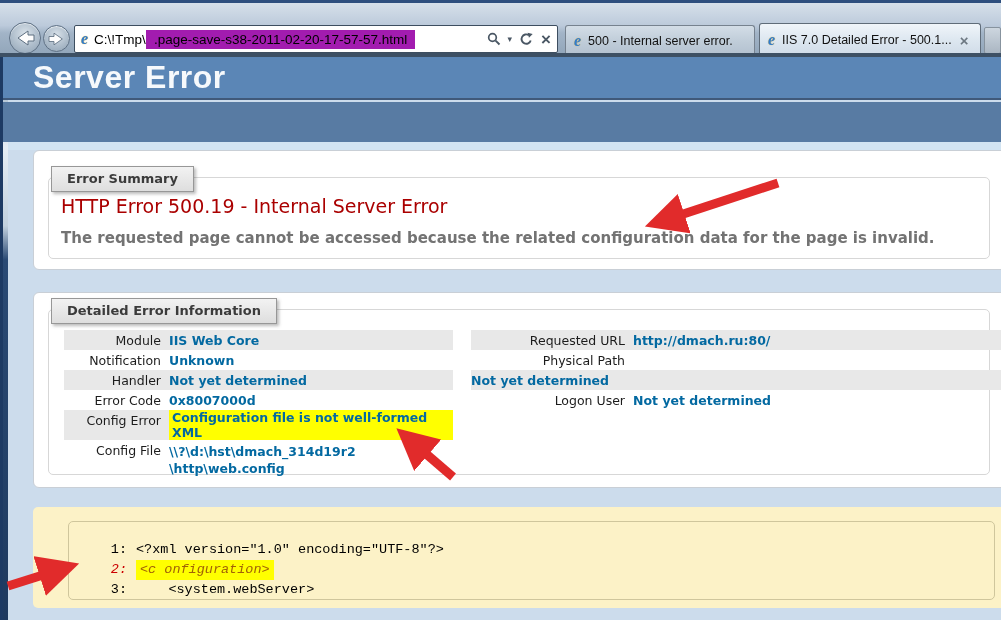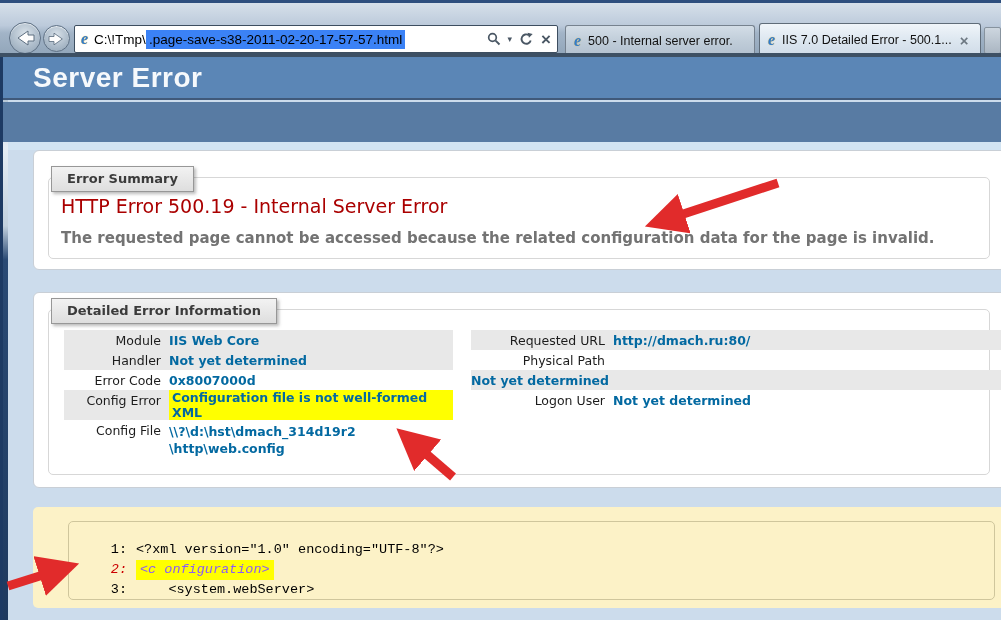--- a/index.html
+++ b/index.html
@@ -18,21 +18,21 @@
   .fwd  { left:43px; top:22px; width:27px; height:27px; }
 
   .addrbar { position:absolute; left:74px; top:22px; width:484px; height:28px;
     background:#fff; border:1px solid #3d4e60; border-radius:2px;
     display:flex; align-items:center; padding:0 6px; font-size:13.5px;
     font-family:"Liberation Sans", sans-serif; }
   .favicon { font-family:"Liberation Serif", serif; font-style:italic; font-weight:bold;
     color:#2f7cd0; font-size:16px; line-height:1; margin-right:6px;
     text-shadow:0 0 1px #f3b51e; }
   .url-prefix { color:#000; white-space:pre; }
-  .url-hl { background:#3b82f6; white-space:pre; padding:2px 3px; }
+  .url-hl { background:#a21caf; white-space:pre; padding:2px 8px; }
   .addr-icons { margin-left:auto; display:flex; align-items:center; gap:7px; color:#4a5764; }
   .caret { font-size:9px; color:#4a5764; }
   .stopx { font-size:17px; font-weight:bold; color:#4a5764; line-height:1; }
 
   .tab { position:absolute; top:22px; height:31px; border:1px solid #76828f; border-bottom:none;
     border-radius:3px 3px 0 0; display:flex; align-items:center; padding:0 8px;
     font-family:"Liberation Sans", sans-serif; font-size:12.5px; color:#111; }
   .tab-inactive { left:565px; width:190px;
     background:linear-gradient(180deg,#d3dde7 0%,#c0cdd9 50%,#b2c0cf 100%); }
   .tab-active { left:759px; width:222px; top:20px; height:33px;
@@ -47,21 +47,21 @@
   .chrome-sep { position:absolute; top:53px; left:0; width:1001px; height:4px; background:#3d5064; }
 
   
   .win-left { position:absolute; left:0; top:57px; width:8px; height:563px;
     border-left:3px solid #1d3a63;
     background:linear-gradient(180deg,#8ea6bc 0%,#e5edf4 16%,#c2d1de 30%,#2a4a74 36%,#1e3a5f 100%); }
 
   
   .band1 { position:absolute; left:3px; top:57px; right:0; height:43px; background:#5b86b6;
     border-bottom:2px solid #40597a; display:flex; align-items:center; }
-  .band1 h1 { margin-left:30px; color:#f6f9fc; font-size:28px; font-weight:bold;
+  .band1 h1 { margin-left:30px; color:#f6f9fc; font-size:32px; font-weight:bold;
     font-family:"Liberation Sans", sans-serif; letter-spacing:.5px; }
   .band2 { position:absolute; left:3px; top:102px; right:0; height:40px; background:#587ba3; }
   .strip { position:absolute; left:8px; top:142px; right:0; height:8px; background:#d2e4f2; }
 
   
   .panel { position:absolute; left:33px; right:-8px; background:#fff;
     border:1px solid #c9cfd6; border-radius:6px; }
   .panel-summary { top:150px; height:120px; }
   .panel-detail  { top:292px; height:196px; }
   .fieldset { position:absolute; left:14px; right:18px; border:1px solid #d7d7d7; border-radius:5px; }
@@ -75,37 +75,37 @@
   .err-title { position:absolute; left:27px; top:44px; font-size:19px; font-weight:normal; color:#aa0000; }
   .err-desc  { position:absolute; left:27px; top:78px; font-size:15px; font-weight:bold; color:#737373; }
 
   .tbl { position:absolute; font-size:12.5px; }
   .tbl-left  { left:30px; top:37px; width:389px; }
   .tbl-right { left:437px; top:37px; width:572px; }
   .trow { display:flex; min-height:20px; align-items:flex-start; }
   .trow.gray { background:#e8e8e8; }
   .tlabel { flex:0 0 auto; text-align:right; color:#1c1c1c; padding:3px 8px 0 0; }
   .tbl-left .tlabel { width:105px; }
-  .tbl-right .tlabel { width:142px; }
+  .tbl-right .tlabel { width:162px; }
   .tvalue { font-weight:bold; color:#0369a1; padding-top:3px; }
   .hl-yellow { background:#ffff00; padding:0 3px; }
   .cfgfile { line-height:17px; }
 
   
   .cfg-band { position:absolute; left:33px; right:-8px; top:507px; height:101px;
     background:#fcf2c7; border-radius:5px; }
   .cfg-fieldset { position:absolute; left:35px; right:14px; top:14px; bottom:8px;
     border:1px solid #cfc69c; border-radius:5px; }
   .lg-cfg { left:50px; top:3px; }
   .code { position:absolute; left:68px; top:33px; font-family:"Liberation Mono", monospace;
     font-size:13.5px; line-height:20px; color:#000; }
   .cline { display:flex; white-space:pre; }
   .cnum { display:inline-block; width:26px; text-align:right; margin-right:9px; }
   .cline.err .cnum { color:#cc0000; font-style:italic; }
-  .cline.err .ccode { background:#ffff00; color:#8b5cf6; font-style:italic; padding:0 4px; }
+  .cline.err .ccode { background:#ffff00; color:#a16207; font-style:italic; padding:0 4px; }
 
   
   .overlay { position:absolute; left:0; top:0; width:1001px; height:620px; pointer-events:none; }
 
   svg.uicon { display:block; }
 </style>
 </head>
 <body>
 
 <div class="chrome">
@@ -167,20 +167,24 @@
 
 <div class="panel panel-detail">
   <div class="fieldset fs-detail"></div>
   <div class="legend lg-detail">Detailed Error Information</div>
 
   <div class="tbl tbl-left">
     <div class="trow gray">
       <div class="tlabel">Module</div>
       <div class="tvalue">IIS Web Core</div>
     </div>
+    <div class="trow">
+      <div class="tlabel">Notification</div>
+      <div class="tvalue">Unknown</div>
+    </div>
     <div class="trow gray">
       <div class="tlabel">Handler</div>
       <div class="tvalue">Not yet determined</div>
     </div>
     <div class="trow">
       <div class="tlabel">Error Code</div>
       <div class="tvalue">0x8007000d</div>
     </div>
     <div class="trow gray">
       <div class="tlabel">Config Error</div>

